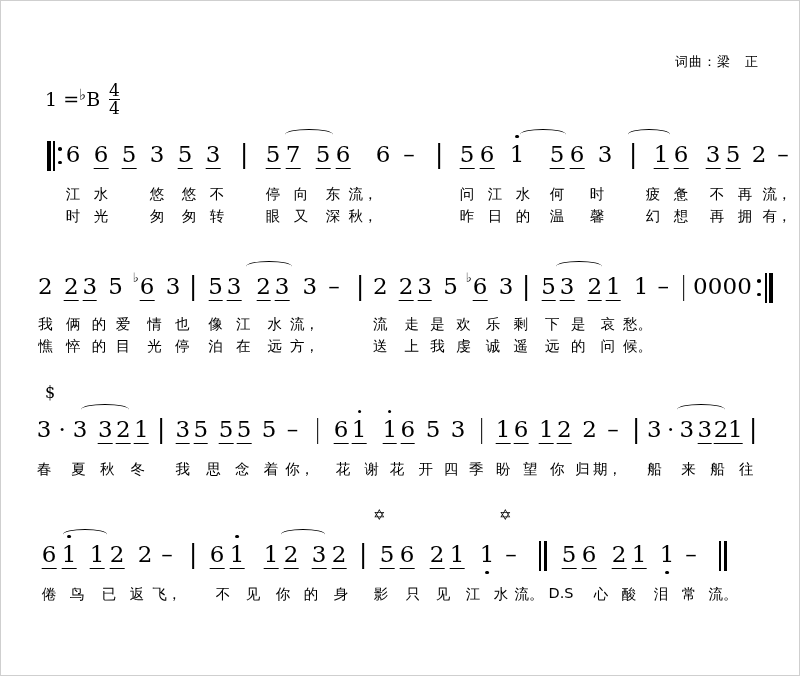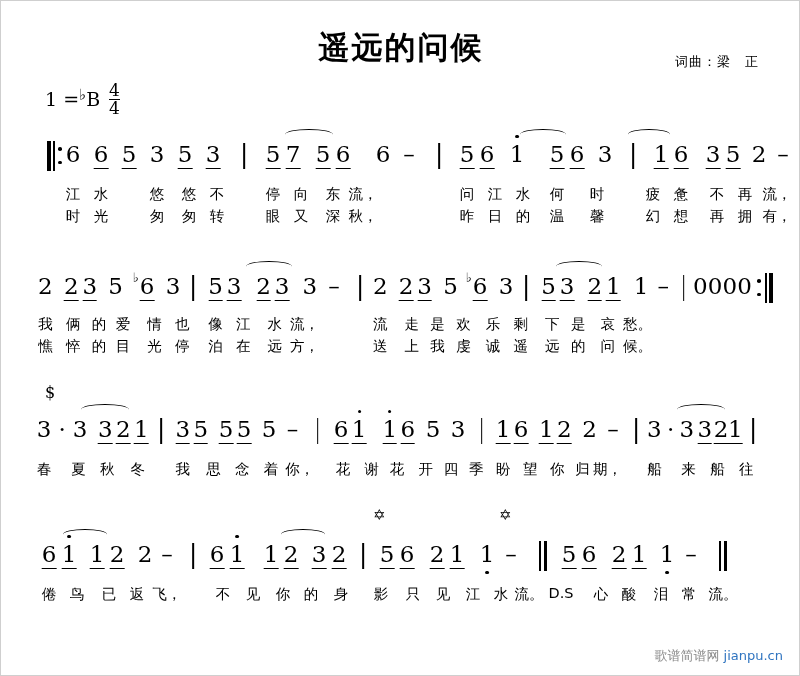--- a/index.html
+++ b/index.html
@@ -204,21 +204,20 @@
     font-size: 13px;
     color: #8a8a8a;
   }
   .watermark .blue { color: #2f74c0; }
 </style>
 </head>
 <body>
 
 <div class="sheet">
 
-  <div class="title">遥远的问候</div>
 
   <div class="byline">
     <span>词曲：</span><span>梁</span><span class="sp"></span><span>正</span>
   </div>
 
   <div class="keysig">
     <span>1 =</span>
     <span class="flat">♭</span>
       <span>B</span>
     <span class="meter">
@@ -534,17 +533,13 @@
         <span class="ltok" style="left: 528px;">流。</span>
         <span class="ltok" style="left: 560px;">D.S</span>
         <span class="ltok" style="left: 600px;">心</span>
         <span class="ltok" style="left: 628px;">酸</span>
         <span class="ltok" style="left: 660px;">泪</span>
         <span class="ltok" style="left: 688px;">常</span>
         <span class="ltok" style="left: 722px;">流。</span>
       </div>
   </div>
 
-  <div class="watermark">
-    <span>歌谱简谱网</span>
-    <span class="blue">jianpu.cn</span>
-  </div>
 </div>
 
 </body></html>

